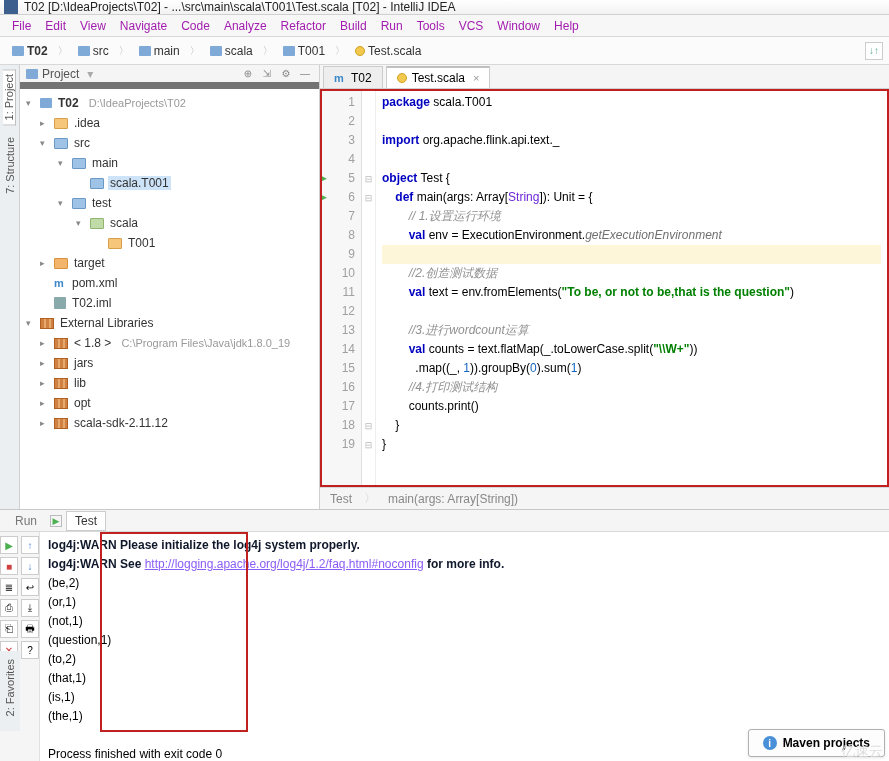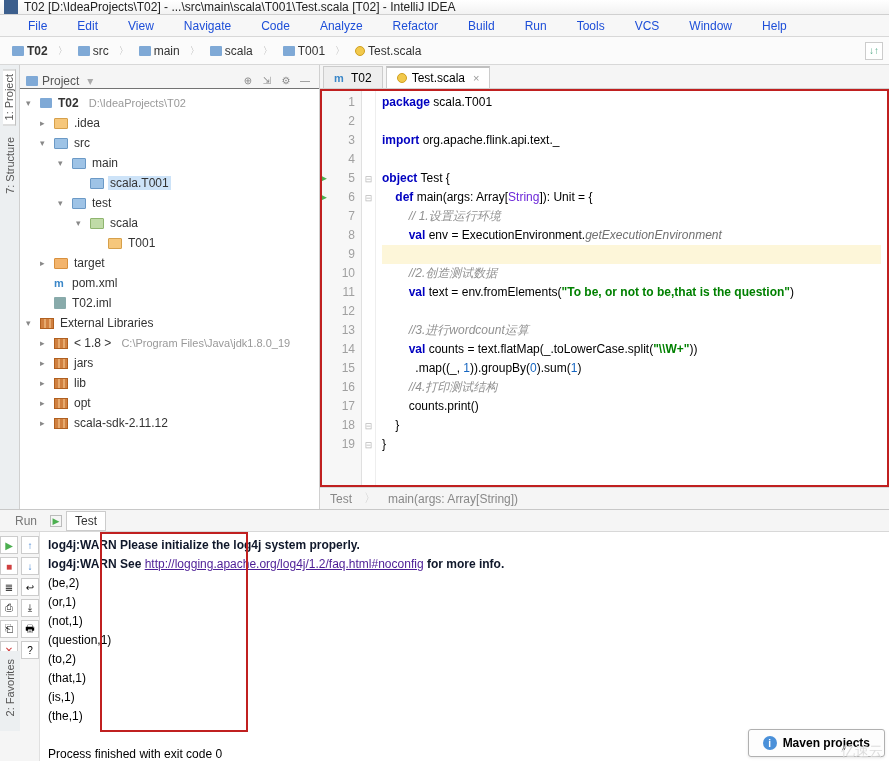--- a/index.html
+++ b/index.html
@@ -1,37 +1,37 @@
 <!DOCTYPE html>
 <html><head>
 <meta charset="utf-8">
 <style>
 * { margin: 0; padding: 0; box-sizing: border-box; font-family: "Segoe UI", Tahoma, sans-serif; font-size: 12px; }
 body { width: 889px; height: 761px; background: #fff; overflow: hidden; display:flex; flex-direction:column; }
 .title-bar { height: 15px; background: linear-gradient(#fff,#f2f2f2); display:flex; align-items:center; padding:0 4px; border-bottom:1px solid #d0d0d0; }
 .title-bar .tb-icon { width:14px; height:14px; background:#3c5f8d; margin-right:6px; }
 .title-bar span { font-size:12px; color:#222; }
 .menu-bar { height:22px; display:flex; align-items:center; padding:0 6px; gap:2px; border-bottom:1px solid #d8d8d8; background:#f7f7f7; }
-.menu-bar .mitem { padding:2px 6px; color:#1d4ed8; cursor:pointer;margin-left:16px; }
+.menu-bar .mitem { padding:2px 6px; color:#a21caf; cursor:pointer; }
 .nav-bar { height:28px; display:flex; align-items:center; padding:0 6px; border-bottom:1px solid #d8d8d8; background:#fbfbfb; }
 .breadcrumb { display:flex; align-items:center; gap:4px; }
 .breadcrumb .bc { padding:2px 6px; color:#333; display:flex; align-items:center; gap:3px;}
 .breadcrumb .sep { color:#aaa; font-size:10px;}
 .folder-ico { width:12px; height:10px; background:#7fa9d6; display:inline-block; border-radius:1px;}
 .circle-ico { width:10px; height:10px; border-radius:50%; background:#f2c94c; border:1px solid #d0a020; display:inline-block;}
 .nav-right { margin-left:auto; display:flex; gap:4px; }
 .nav-right div { width:18px; height:18px; border:1px solid #ccc; background:#fff; display:flex; align-items:center; justify-content:center; color:#5a8; font-size:10px;}
 
 .main-area { flex:1; display:flex; overflow:hidden; }
 .side-tabs { width:20px; background:#eceff1; border-right:1px solid #d0d0d0; display:flex; flex-direction:column; align-items:center; padding-top:4px; gap:8px;}
 .side-tabs .vtab { writing-mode: vertical-rl; transform: rotate(180deg); font-size:11px; color:#555; padding:4px 0; cursor:pointer; white-space:nowrap;}
 .side-tabs .vtab.active { background:#fff; border:1px solid #c0c0c0; border-right:none; }
 
 .project-panel { width:300px; border-right:1px solid #d0d0d0; display:flex; flex-direction:column; background:#fff;}
-.pp-header { height:24px; display:flex; align-items:flex-end; padding:0 6px; border-bottom:1px solid #737373; background:#f5f5f5;}
+.pp-header { height:24px; display:flex; align-items:center; padding:0 6px; border-bottom:7px solid #737373; background:#f5f5f5;}
 .pp-header .pp-title { display:flex; align-items:center; gap:4px; color:#555;}
 .pp-header .pp-tools { margin-left:auto; display:flex; gap:3px;}
 .pp-header .pp-tools div { width:16px; height:16px; display:flex; align-items:center; justify-content:center; color:#888; font-size:10px;}
 
 .tree { flex:1; overflow:auto; padding:4px 0;}
 .tree-row { height:20px; display:flex; align-items:center; padding-left:6px; gap:4px; white-space:nowrap; color:#333;}
 .tree-row .chev { width:10px; color:#888; font-size:9px; cursor:pointer;}
 .tree-row .t-label { padding:0 2px;}
 .tree-row.selected .t-label { background:#cde3f8; }
 .tree .ind1 { padding-left:20px; } .tree .ind2{padding-left:38px;} .tree .ind3{padding-left:56px;} .tree .ind4{padding-left:74px;}
@@ -70,21 +70,21 @@
 .bp-tabs { height:22px; display:flex; align-items:center; padding:0 6px; gap:4px; border-bottom:1px solid #d8d8d8; background:#f5f5f5;}
 .bp-tabs .bp-tab { padding:2px 8px; color:#777; border:1px solid transparent; cursor:pointer;}
 .bp-tabs .bp-tab.active { background:#fff; border-color:#ccc; color:#333;}
 .bp-body { flex:1; display:flex; overflow:hidden;}
 .bp-tools { width:40px; background:#f5f5f5; border-right:1px solid #e0e0e0; display:flex; flex-direction:column; align-items:center; padding-top:4px; gap:3px;}
 .bp-tools .split { display:flex; gap:3px;}
 .bp-tools button { width:18px; height:18px; border:1px solid #ccc; background:#fff; font-size:10px; display:flex; align-items:center; justify-content:center; cursor:pointer; padding:0;}
 .bp-tools .play{color:#4caf50;} .bp-tools .stop{color:#d04040;} .bp-tools .up{color:#3b7fd0;} .bp-tools .down{color:#3b7fd0;}
 .console { flex:1; padding:4px 8px; font-family: Consolas, monospace; font-size:12px; line-height:19px; position:relative; overflow:hidden;}
 .console .warn { color:#0f172a;font-weight:bold;}
-.console .link { color:#4c1d95; text-decoration:underline;}
+.console .link { color:#8b5cf6; text-decoration:underline;}
 .console-box { position:absolute; top:0px; left:60px; width:148px; height:200px; border:2px solid #c02020; pointer-events:none;}
 .maven-pop { position:absolute; right:4px; bottom:4px; border:1px solid #b0b0b0; background:#fdfdfd; padding:6px 14px; border-radius:3px; display:flex; align-items:center; gap:6px; box-shadow:0 1px 3px rgba(0,0,0,.1);}
 .maven-pop .info-ico { width:14px;height:14px;border-radius:50%;background:#4a90d9;color:#fff;font-size:10px;display:flex;align-items:center;justify-content:center;font-weight:bold;}
 .watermark { position:absolute; right:6px; bottom:0px; color:#ddd; font-size:14px; pointer-events:none;}
 </style>
 </head>
 <body>
 
 <div class="title-bar">
   <div class="tb-icon"></div>

